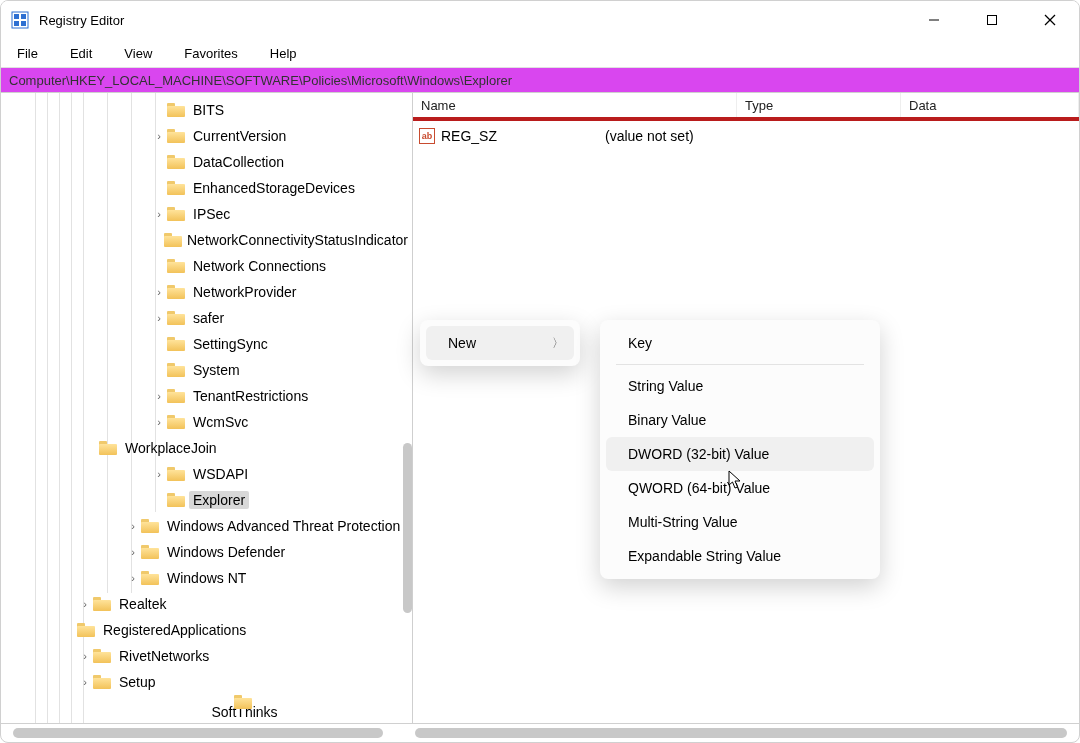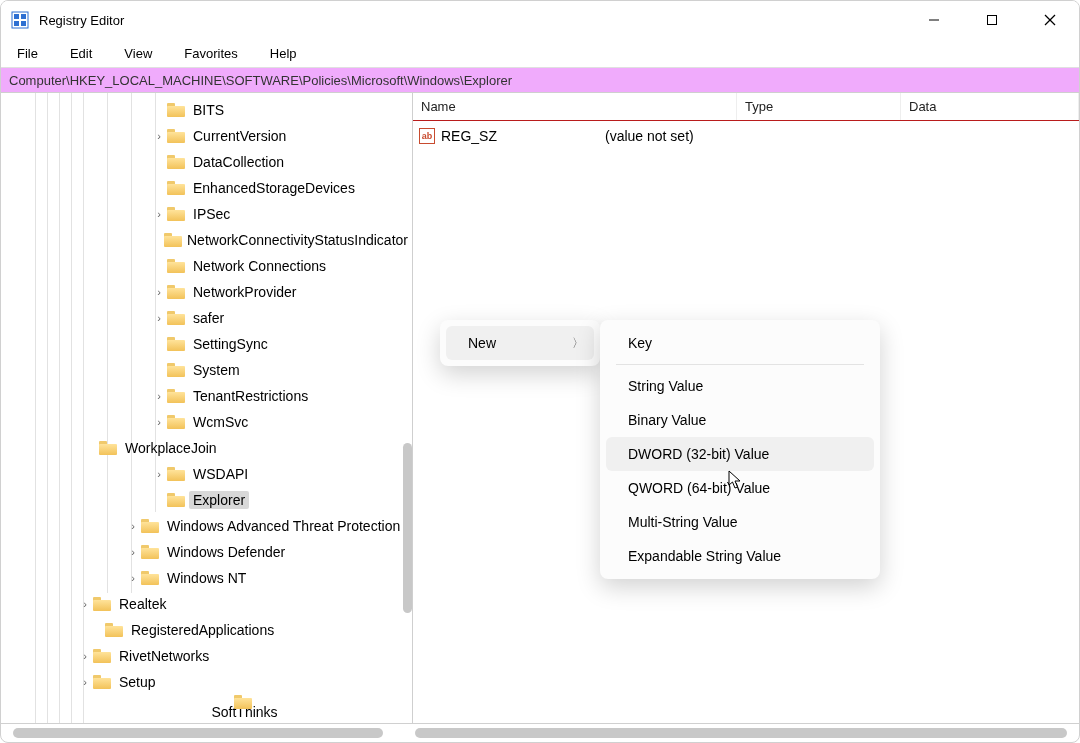--- a/index.html
+++ b/index.html
@@ -57,21 +57,21 @@
     
     .address-bar {
       height: 26px;
       border-top: 1px solid #e0e0e0;
       border-bottom: 1px solid #cfcfcf;
       display:flex;
       align-items:center;
       padding: 0 8px;
       font-size: 13px;
       color:#333;
-      background:#f0abfc;
+      background:#d946ef;
     }
 
     
     .panes {
       flex:1;
       display:flex;
       overflow:hidden;
       border-bottom:1px solid #d0d0d0;
     }
     .tree-pane {
@@ -161,21 +161,21 @@
       display:flex;
       flex-direction:column;
       overflow:hidden;
     }
     .list-header {
       height:28px;
       display:flex;
       align-items:center;
       font-size:13px;
       color:#222;
-      border-bottom:1px solid #b91c1c;
+      border-bottom:4px solid #b91c1c;
     }
     .list-header .col {
       padding-left:8px;
       border-right:1px solid #eee;
       height:100%;
       display:flex;
       align-items:center;
     }
     .col-name{ width:324px; }
     .col-type{ width:164px; }
@@ -246,21 +246,21 @@
       position:absolute; right:10px;
       font-size:12px; color:#555;
       font-family:"Segoe UI Symbol",sans-serif;
     }
     .ctx-sep{
       height:1px;
       background:#e3e3e3;
       margin:4px 10px;
     }
     #submenu{ left:600px; top:320px; width:280px; z-index:11;}
-    #menu-new{ left:440px; top:320px; width:160px; z-index:10; padding:6px;}
+    #menu-new{ left:420px; top:320px; width:160px; z-index:10; padding:6px;}
 
     
     .cursor{
       position:absolute;
       left:728px; top:470px;
       width:14px; height:20px;
       z-index:20;
       pointer-events:none;
     }
   </style>
@@ -419,21 +419,21 @@
           <div class="tree-row" style="padding-left: 124px;">
             <span class="expander">›</span>
             <span class="folder-icon"></span>
             <span class="label">Windows NT</span>
           </div>
           <div class="tree-row" style="padding-left: 76px;">
             <span class="expander">›</span>
             <span class="folder-icon"></span>
             <span class="label">Realtek</span>
           </div>
-          <div class="tree-row" style="padding-left: 88px;">
+          <div class="tree-row" style="padding-left: 60px;">
             <span class="expander"></span>
             <span class="folder-icon"></span>
             <span class="label">RegisteredApplications</span>
           </div>
           <div class="tree-row" style="padding-left: 76px;">
             <span class="expander">›</span>
             <span class="folder-icon"></span>
             <span class="label">RivetNetworks</span>
           </div>
           <div class="tree-row" style="padding-left: 76px;">

